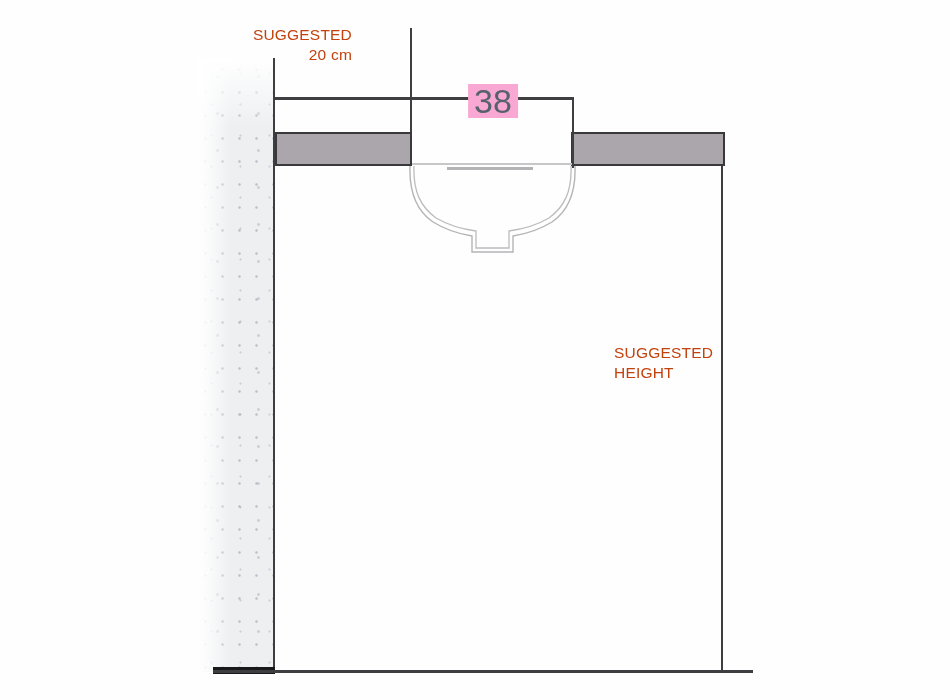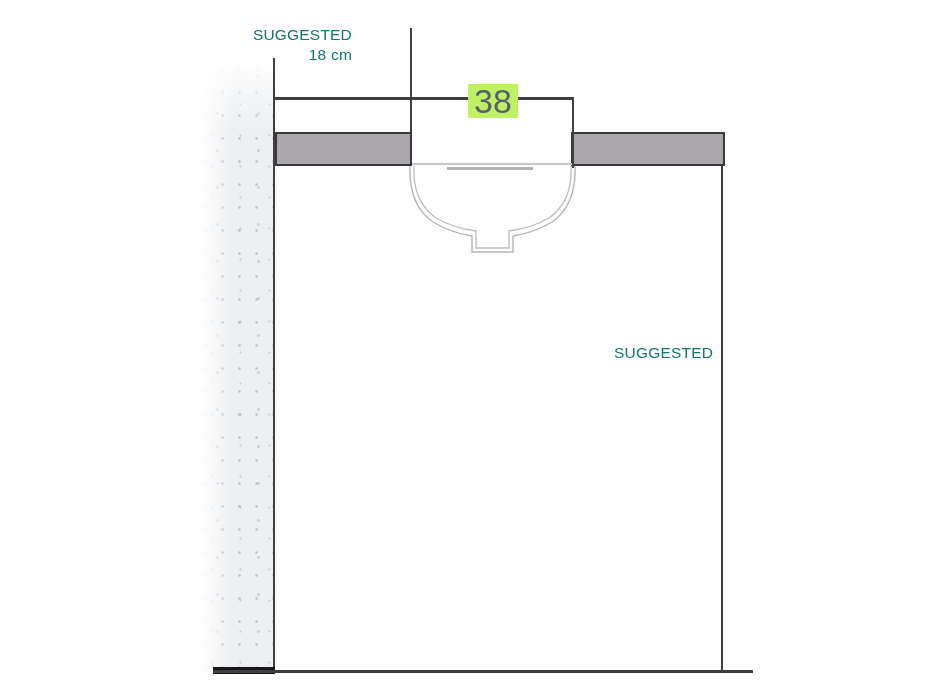--- a/index.html
+++ b/index.html
@@ -27,27 +27,27 @@
     background:#aba6ac;border:2.5px solid #39393b;}
   .counter-left{left:275px;width:137px;}
   .counter-right{left:571px;width:154px;}
   .rim-line1{position:absolute;left:412px;top:162.5px;width:160px;height:2px;background:#c7c7c9;}
   .rim-line2{position:absolute;left:447px;top:166.5px;width:86px;height:3px;background:#b3b3b5;}
   .basin{position:absolute;left:400px;top:164px;}
   
   .dim-h{position:absolute;left:274px;top:97px;width:300px;height:2.5px;background:#3f3f41;}
   .dim-value{
     position:absolute;left:493px;top:84px;transform:translateX(-50%);
-    font-size:34px;line-height:1;color:#57616c;background:#bef264;padding:0 6px;
+    font-size:34px;line-height:1;color:#57616c;background:#f9a8d4;padding:0 6px;
   }
   .ext-left{position:absolute;left:410px;top:28px;width:2.2px;height:104px;background:#3f3f41;}
   .ext-right{position:absolute;left:571.5px;top:97px;width:2.2px;height:71px;background:#3f3f41;}
   .height-line{position:absolute;left:721px;top:166px;width:2.2px;height:507px;background:#3e3e40;}
   
-  .label{position:absolute;font-size:15.5px;line-height:20px;color:#0f766e;letter-spacing:.2px;}
+  .label{position:absolute;font-size:15.5px;line-height:20px;color:#c2410c;letter-spacing:.2px;}
   .label span{display:block;}
   .label-distance{left:215px;top:25px;width:137px;text-align:right;}
   .label-height{left:614px;top:343px;width:140px;text-align:left;}
 </style>
 </head>
 <body>
 
 <div class="stage">
 
   <div class="wall"></div>
@@ -66,20 +66,21 @@
 
   <div class="dim-h"></div>
   <span class="dim-value">38</span>
   <div class="ext-left"></div>
   <div class="ext-right"></div>
 
   <div class="height-line"></div>
 
   <div class="label label-distance">
     <span>SUGGESTED</span>
-    <span>18 cm</span>
+    <span>20 cm</span>
   </div>
 
   <div class="label label-height">
     <span>SUGGESTED</span>
+    <span>HEIGHT</span>
   </div>
 
 </div>
 
 </body></html>

